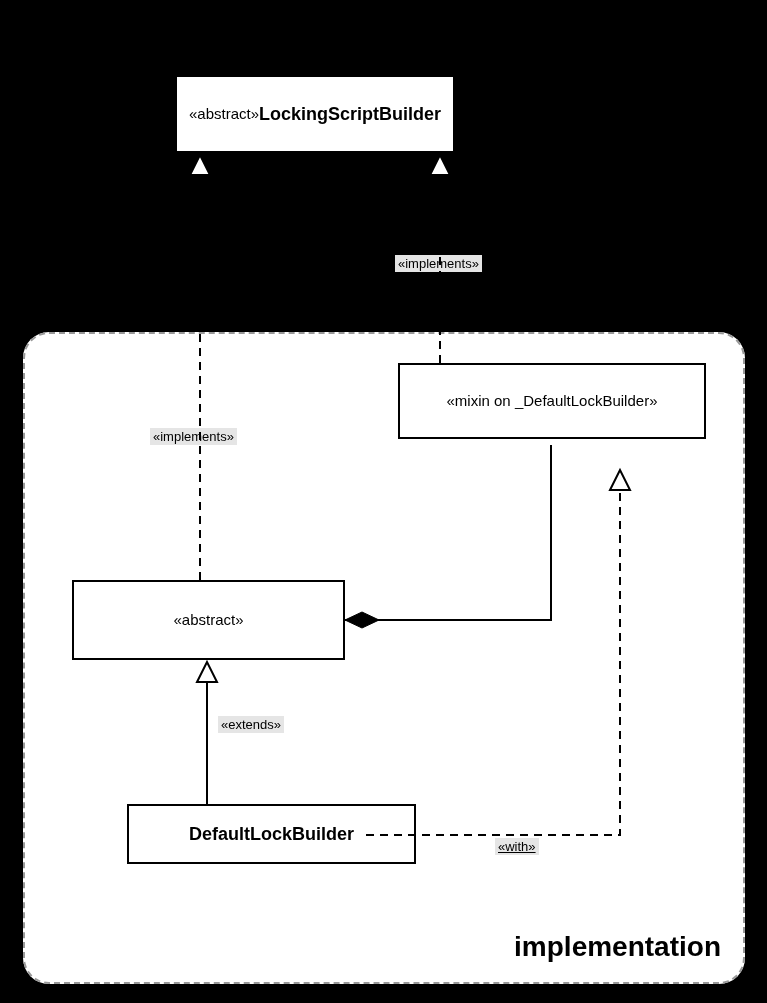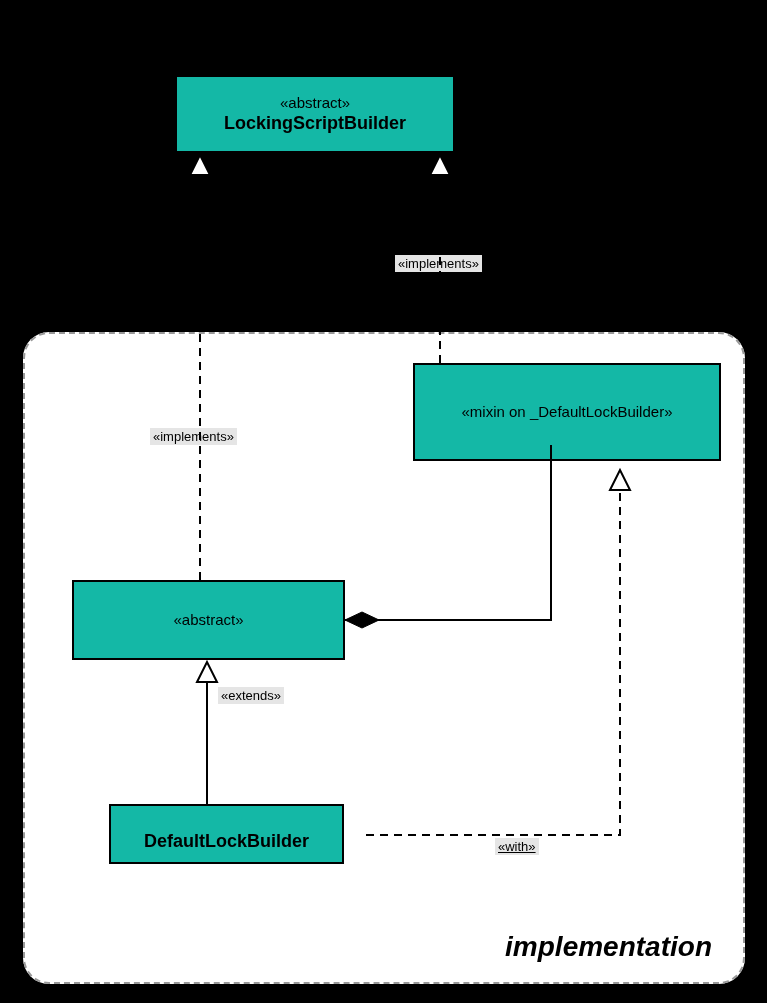--- a/index.html
+++ b/index.html
@@ -15,24 +15,24 @@
   }
   .canvas {
     position: absolute;
     top: 0; left: 0;
     width: 767px;
     height: 1003px;
     background: #000;
   }
   .class-box {
     position: absolute;
-    background: #14b8a6;
+    background: #ffffff;
     border: 2px solid #000;
     display: flex;
-    flex-direction: column;
+    flex-direction: row;
     align-items: center;
     justify-content: center;
     padding: 10px 16px;
   }
   .stereotype {
     font-size: 15px;
     color: #000;
     margin-bottom: 2px;
   }
   .classname {
@@ -78,37 +78,37 @@
 
   <div class="white-panel" style="left:23px; top:332px; width:722px; height:652px; border-radius:26px;"></div>
 
   <div class="package" style="left:23px; top:332px; width:722px; height:652px;"></div>
 
   <div class="class-box" style="left:175px; top:75px; width:280px; height:78px;">
     <div class="stereotype">«abstract»</div>
     <div class="classname">LockingScriptBuilder</div>
   </div>
 
-  <div class="class-box" style="left:398px; top:363px; width:308px; height:98px;margin-left:15px;">
+  <div class="class-box" style="left:398px; top:363px; width:308px; height:76px;">
     <div class="stereotype">«mixin on _DefaultLockBuilder»</div>
   </div>
 
   <div class="class-box" style="left:72px; top:580px; width:273px; height:80px;">
     <div class="stereotype">«abstract»</div>
   </div>
 
-  <div class="class-box" style="left:109px; top:804px; width:235px; height:60px;justify-content:flex-end;">
+  <div class="class-box" style="left:127px; top:804px; width:289px; height:60px;">
     <div class="classname">DefaultLockBuilder</div>
   </div>
 
-  <div class="package-label" style="right:55px; bottom:40px;font-style:italic;">implementation</div>
+  <div class="package-label" style="right:46px; bottom:40px;">implementation</div>
 
   <div class="rel-label" style="left:395px; top:255px;">«implements»</div>
   <div class="rel-label" style="left:150px; top:428px;">«implements»</div>
-  <div class="rel-label" style="left:218px; top:687px;">«extends»</div>
+  <div class="rel-label" style="left:218px; top:716px;">«extends»</div>
   <div class="rel-label" style="left:495px; top:838px;text-decoration:underline;">«with»</div>
 
   <svg class="connectors" viewBox="0 0 767 1003">
     <defs>
 
       <marker id="hollow-triangle" markerWidth="22" markerHeight="22" refX="20" refY="10" orient="auto" markerUnits="userSpaceOnUse">
         <path d="M 0 0 L 20 10 L 0 20 Z" fill="#fff" stroke="#000" stroke-width="2"></path>
       </marker>
 
       <marker id="filled-diamond" markerWidth="24" markerHeight="16" refX="2" refY="8" orient="auto" markerUnits="userSpaceOnUse">

